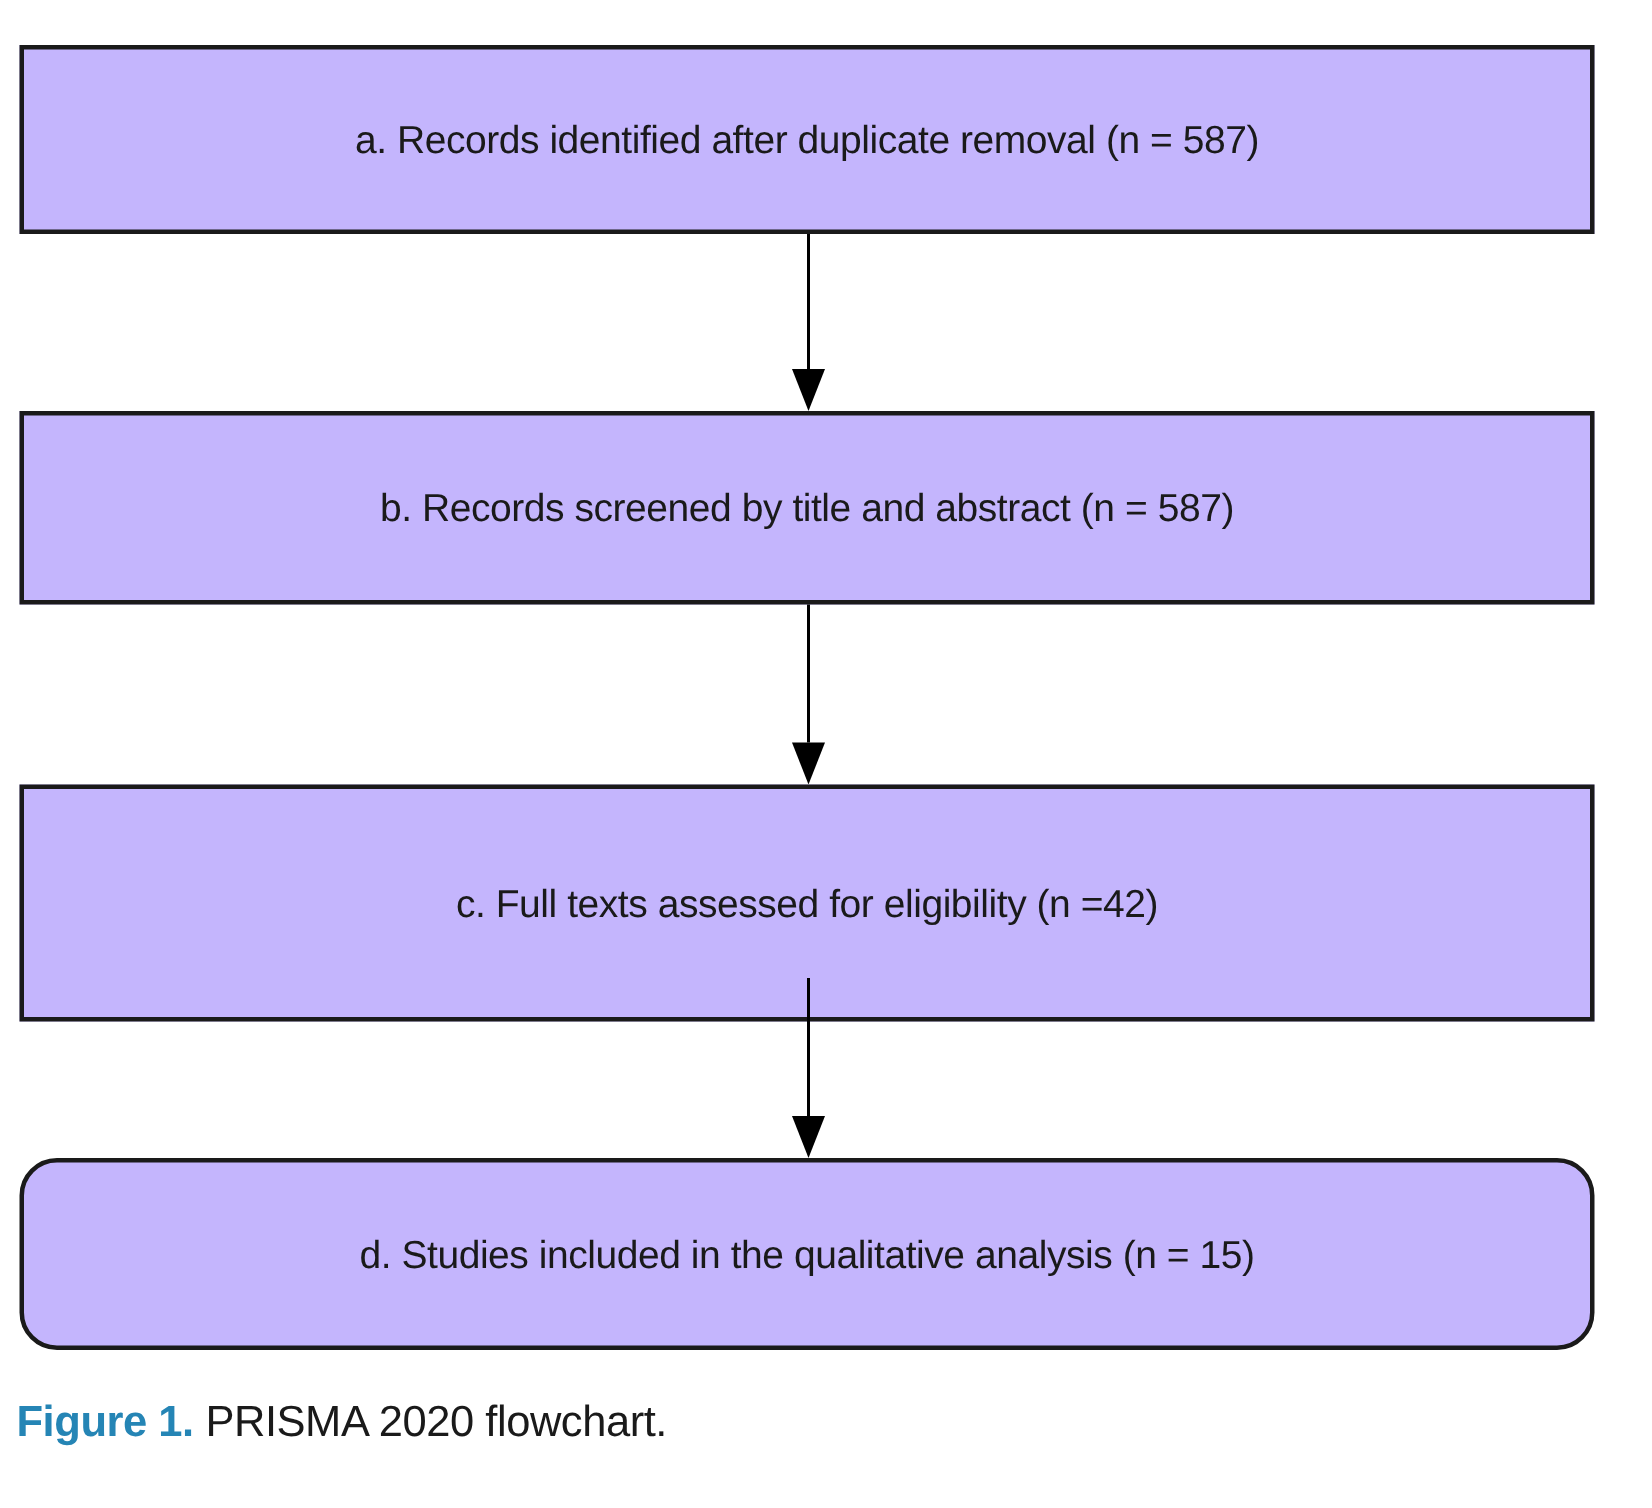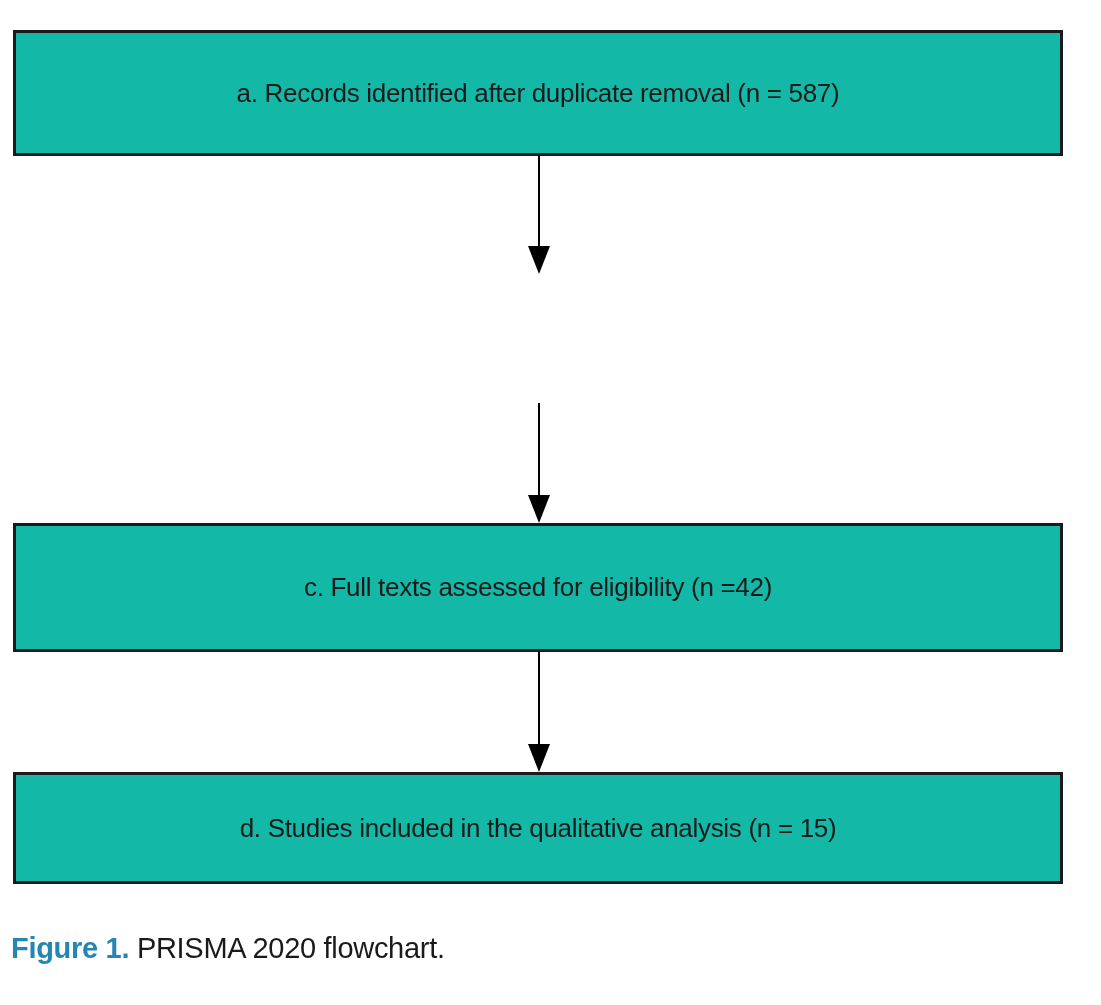--- a/index.html
+++ b/index.html
@@ -12,34 +12,34 @@
     width: 1101px;
     height: 1005px;
     background: #ffffff;
     overflow: hidden;
   }
   .flow-box {
     position: absolute;
     left: 13px;
     width: 1050px;
     border: 3px solid #1a1a1a;
-    background: #14b8a6;
+    background: #c4b5fd;
     display: flex;
     align-items: center;
     justify-content: center;
     text-align: center;
     font-size: 26px;
     letter-spacing: -0.3px;
     color: #1a1a1a;
     padding: 0 20px;
   }
   .box-a { top: 30px;  height: 126px; }
   .box-b { top: 274px; height: 129px; }
-  .box-c { top: 523px; height: 129px; }
-  .box-d { top: 772px; height: 112px; }
+  .box-c { top: 523px; height: 158px; }
+  .box-d { top: 772px; height: 128px; border-radius: 25px; }
 
   .flow-arrow {
     position: absolute;
     left: 527px;
     width: 24px;
     display: flex;
     flex-direction: column;
     align-items: center;
   }
   .arrow-1 { top: 156px; height: 118px; }
@@ -79,20 +79,23 @@
 
   <div class="flow-box box-a">
     <span>a. Records identified after duplicate removal (n = 587)</span>
   </div>
 
   <div class="flow-arrow arrow-1">
     <div class="shaft"></div>
     <div class="head"></div>
   </div>
 
+  <div class="flow-box box-b">
+    <span>b. Records screened by title and abstract (n = 587)</span>
+  </div>
 
   <div class="flow-arrow arrow-2">
     <div class="shaft"></div>
     <div class="head"></div>
   </div>
 
   <div class="flow-box box-c">
     <span>c. Full texts assessed for eligibility (n =42)</span>
   </div>
 

